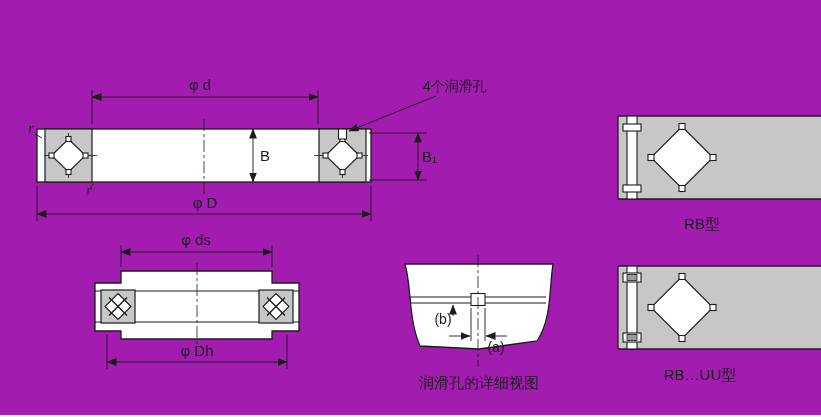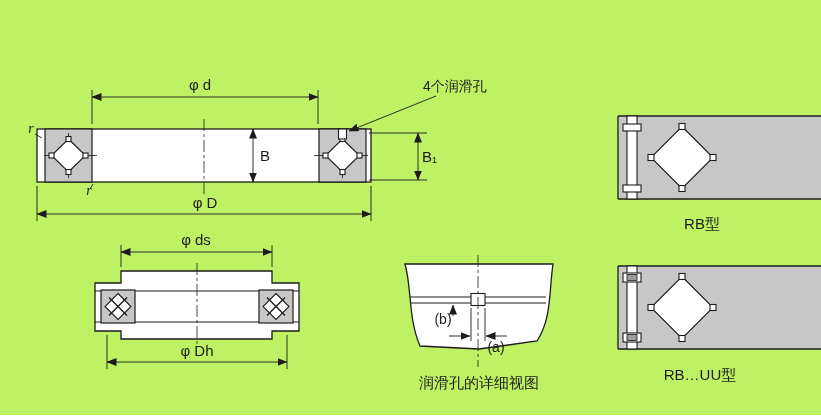--- a/index.html
+++ b/index.html
@@ -1,16 +1,16 @@
 <!DOCTYPE html>
 <html><head>
 <meta charset="utf-8">
 <style>
   html,body{margin:0;padding:0;background:#ffffff;}
-  #stage{position:relative;width:821px;height:415px;background:#bef264;overflow:hidden;
+  #stage{position:relative;width:821px;height:415px;background:#a21caf;overflow:hidden;
          font-family:"Liberation Sans","DejaVu Sans",sans-serif;}
   svg{display:block;}
   text{fill:#1c1c1c;font-family:"Liberation Sans","DejaVu Sans",sans-serif;}
   .dim-label{font-size:15px;}
   .dim-italic{font-style:italic;font-size:14px;font-family:"Liberation Serif","DejaVu Serif",serif;}
   .cn-label{font-size:14px;}
   .caption{font-size:15px;}
   .outline{fill:#ffffff;stroke:#1c1c1c;stroke-width:1.3;}
   .grayfill{fill:#c7c7c7;stroke:#1c1c1c;stroke-width:1.2;}
   .graynostroke{fill:#c7c7c7;}

